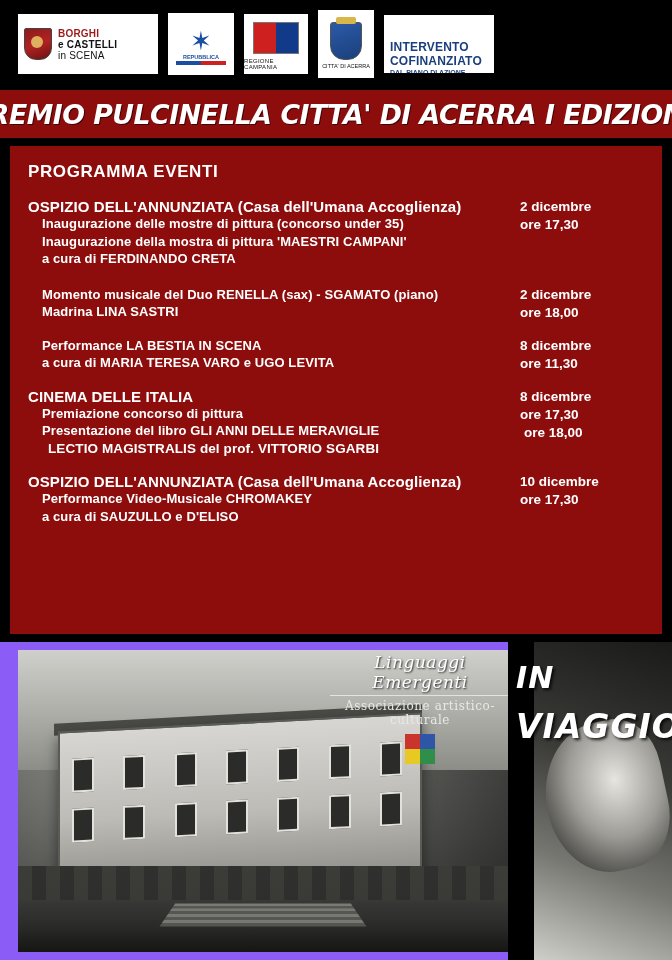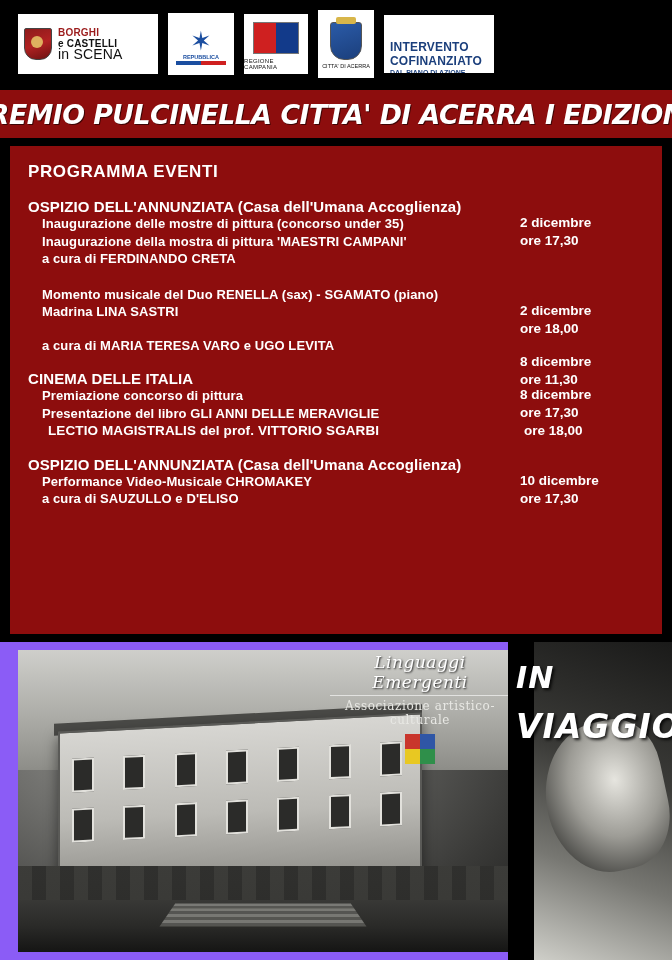--- a/index.html
+++ b/index.html
@@ -60,21 +60,21 @@
     opacity: .85;
   }
   .logo-borghi .txt {
     font-size: 10px;
     line-height: 11px;
     color: #111;
     font-weight: bold;
     letter-spacing: .2px;
   }
   .logo-borghi .txt .red { color: #9b1b1b; }
-  .logo-borghi .txt .small { font-size: 14px; font-weight: normal;}
+  .logo-borghi .txt .small { font-size: 10px; font-weight: normal;}
 
   .logo-rep {
     width: 66px; height: 62px;
     background: #ffffff;
     position: relative;
     flex-direction: column;
   }
   .logo-rep .star {
     color: #1b4ea0;
     font-size: 26px;
@@ -229,21 +229,21 @@
   .date-col {
     position: absolute;
     right: 4px;
     text-align: left;
     color: #ffffff;
     font-size: 13.5px;
     font-weight: bold;
     line-height: 18px;
     width: 120px;
   }
-  .date-col .d1 { display: block; margin-top: 16px; }
+  .date-col .d1 { display: block; }
   .date-col .d2 { display: block; }
 
   
   .bottom {
     position: absolute;
     top: 642px; left: 0;
     width: 672px;
     height: 318px;
     background: #8b5cf6;
     overflow: hidden;
@@ -445,20 +445,21 @@
     <div class="block" style="margin-top:18px;">
       <div class="line">Momento musicale del Duo RENELLA (sax) - SGAMATO (piano)</div>
       <div class="line">Madrina LINA SASTRI</div>
       <div class="date-col" style="top:0;">
         <span class="d1">2 dicembre</span>
         <span class="d2">ore 18,00</span>
       </div>
     </div>
 
     <div class="block" style="margin-top:16px;">
+      <div class="line">Performance LA BESTIA IN SCENA</div>
       <div class="line">a cura di MARIA TERESA VARO e UGO LEVITA</div>
       <div class="date-col" style="top:0;">
         <span class="d1">8 dicembre</span>
         <span class="d2">ore 11,30</span>
       </div>
     </div>
 
     <div class="block" style="margin-top:16px;">
       <div class="venue">CINEMA DELLE ITALIA</div>
       <div class="line">Premiazione concorso di pittura</div>

